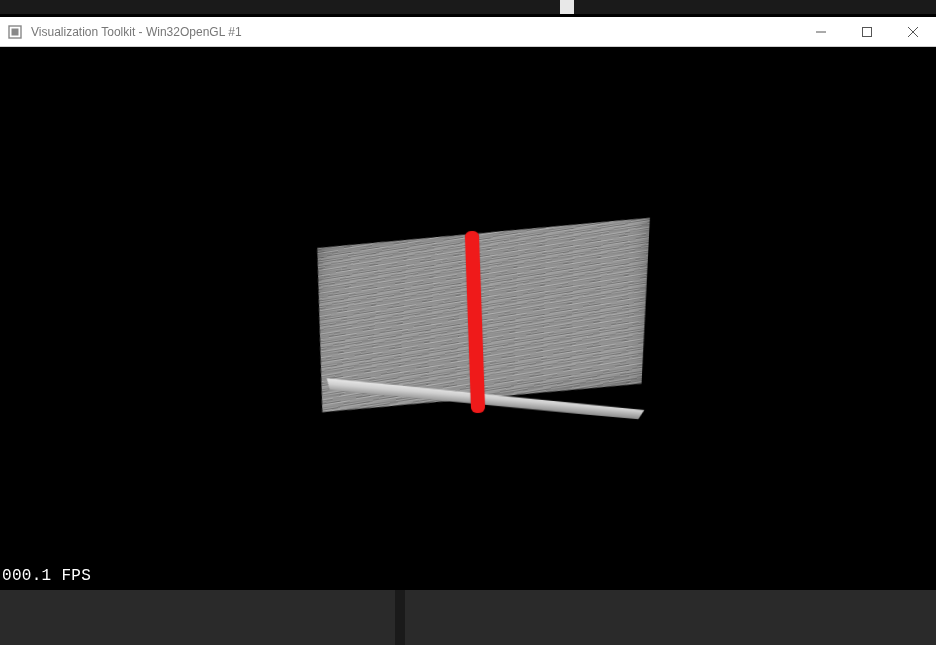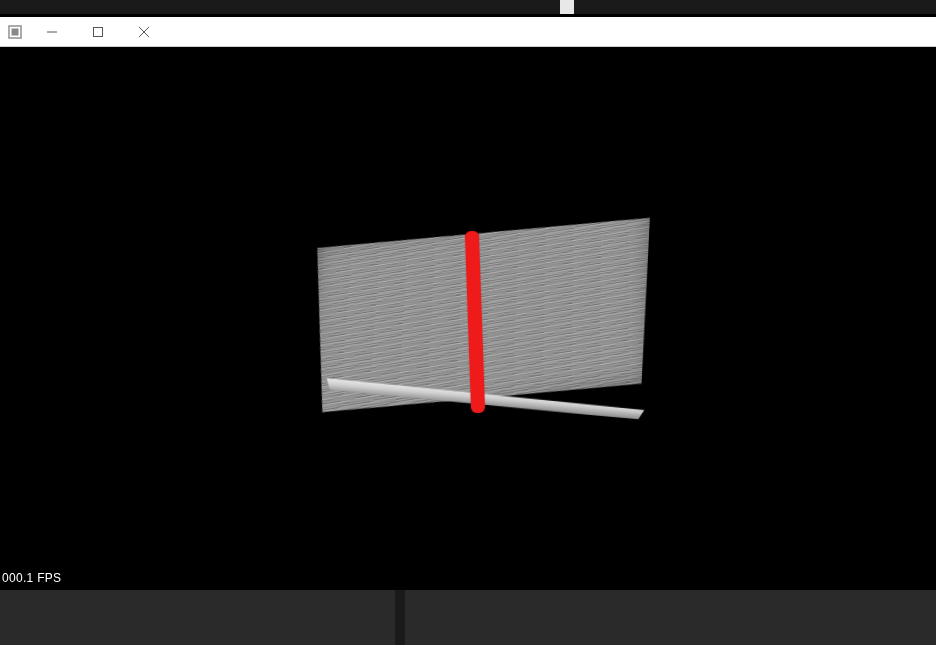--- a/index.html
+++ b/index.html
@@ -38,21 +38,21 @@
   }
   .titlebar .win-btn svg { display: block; }
 
   .viewport {
     position: absolute; top: 30px; left: 0; width: 936px; height: 540px;
     background: #000; overflow: hidden;
   }
 
   .fps {
     position: absolute; left: 2px; bottom: 2px;
-    color: #fff; font-size: 12px; font-family: Liberation Sans, sans-serif;
+    color: #fff; font-size: 16px; font-family: Liberation Mono, monospace;
     letter-spacing: 0.3px;
   }
 
   
   .surface-wrap {
     position: absolute; left: 300px; top: 160px; width: 360px; height: 230px;
     perspective: 900px;
   }
   .surface {
     position: absolute; left: 0; top: 0; width: 360px; height: 210px;
@@ -109,20 +109,21 @@
 
 <div class="window">
 
   <div class="titlebar">
     <span class="app-icon">
       <svg width="14" height="14" viewBox="0 0 14 14">
         <rect x="1" y="1" width="12" height="12" fill="none" stroke="#888" stroke-width="1.4"></rect>
         <rect x="3.5" y="3.5" width="7" height="7" fill="#888"></rect>
       </svg>
     </span>
+    <span class="title">Visualization Toolkit - Win32OpenGL #1</span>
     <div class="win-controls">
       <div class="win-btn">
         <svg width="10" height="10" viewBox="0 0 10 10">
             <line x1="0" y1="5" x2="10" y2="5" stroke="#555" stroke-width="1"></line>
           </svg>
       </div>
       <div class="win-btn">
         <svg width="10" height="10" viewBox="0 0 10 10">
             <rect x="0.5" y="0.5" width="9" height="9" fill="none" stroke="#555" stroke-width="1"></rect>
           </svg>

